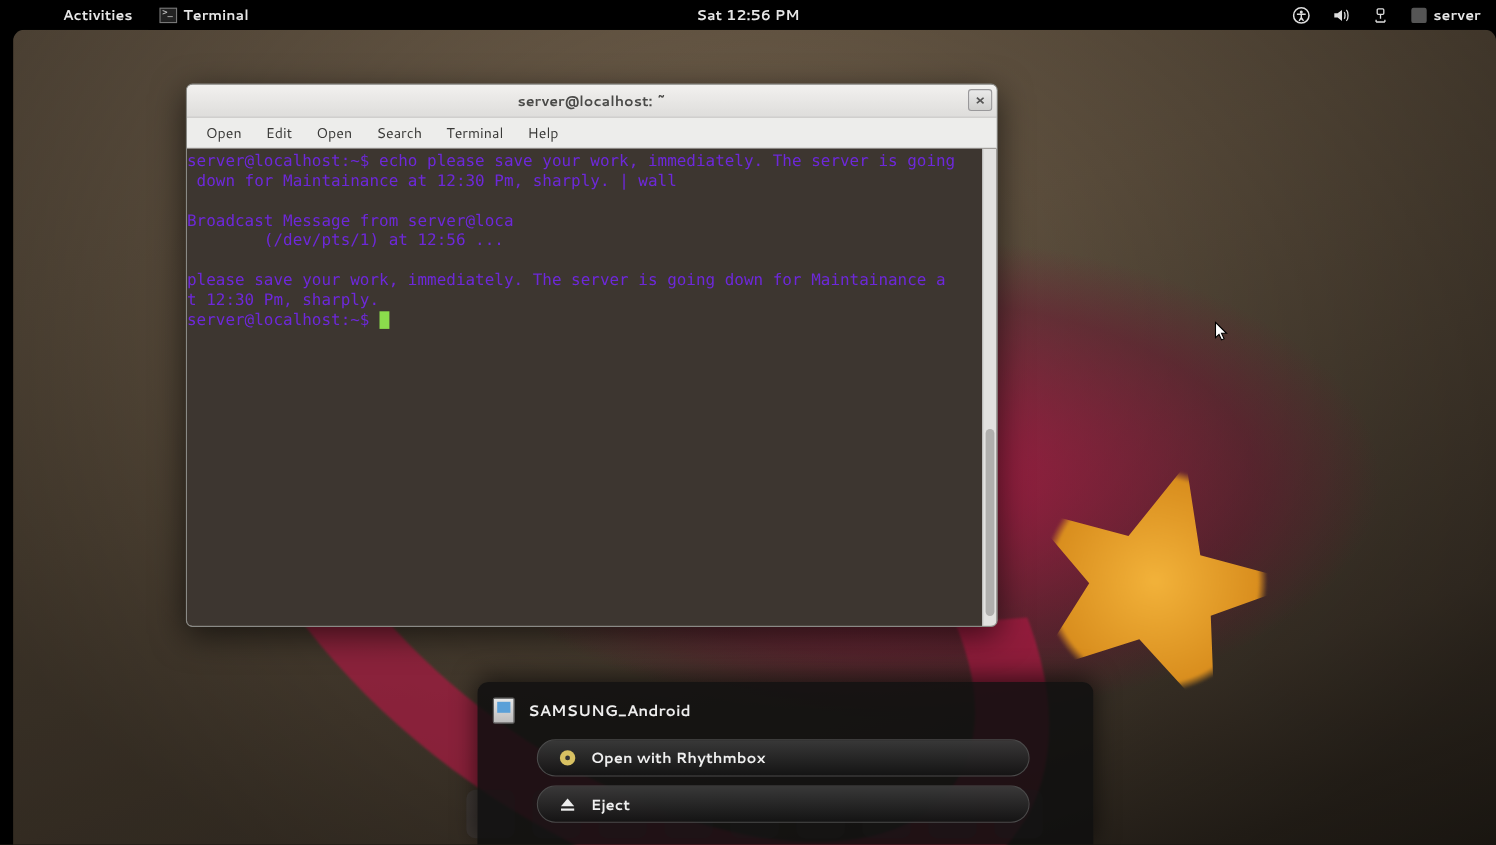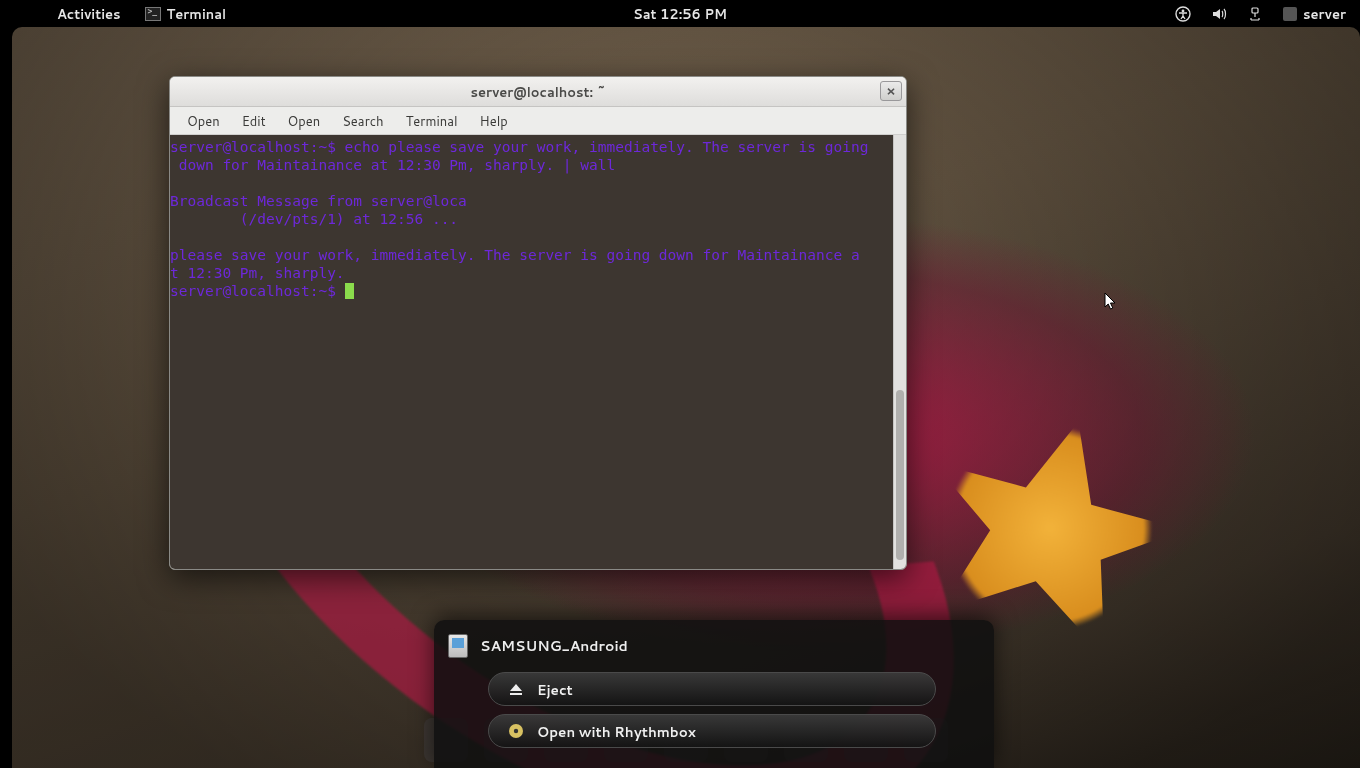--- a/index.html
+++ b/index.html
@@ -220,35 +220,35 @@
   </div>
 
   <div class="notification">
     <div class="hdr">
       <div class="dev-icon"></div>
       <div class="title">SAMSUNG_Android</div>
     </div>
     <div class="action-btn">
       <span class="aicon">
         <svg width="16" height="16" viewBox="0 0 16 16">
+            <circle cx="8" cy="8" r="7" fill="#d8c162"></circle>
+            <circle cx="8" cy="8" r="2.2" fill="#333"></circle>
+          </svg>
+      </span>
+      <span>Open with Rhythmbox</span>
+    </div>
+    <div class="action-btn">
+      <span class="aicon">
+        <svg width="16" height="16" viewBox="0 0 16 16">
             <path d="M8 3l6 7H2z" fill="#eee"></path>
             <rect x="2" y="12" width="12" height="2" fill="#eee"></rect>
           </svg>
       </span>
       <span>Eject</span>
     </div>
-    <div class="action-btn">
-      <span class="aicon">
-        <svg width="16" height="16" viewBox="0 0 16 16">
-            <circle cx="8" cy="8" r="7" fill="#d8c162"></circle>
-            <circle cx="8" cy="8" r="2.2" fill="#333"></circle>
-          </svg>
-      </span>
-      <span>Open with Rhythmbox</span>
-    </div>
   </div>
 
   <div class="mouse-cursor">
     <svg width="14" height="20" viewBox="0 0 14 20">
         <path d="M1 1l0 14 3.2-3 2.3 5 2.3-1-2.3-5 4.5 0z" fill="#fff" stroke="#000" stroke-width="1"></path>
       </svg>
   </div>
 </div>
 
 </body></html>

